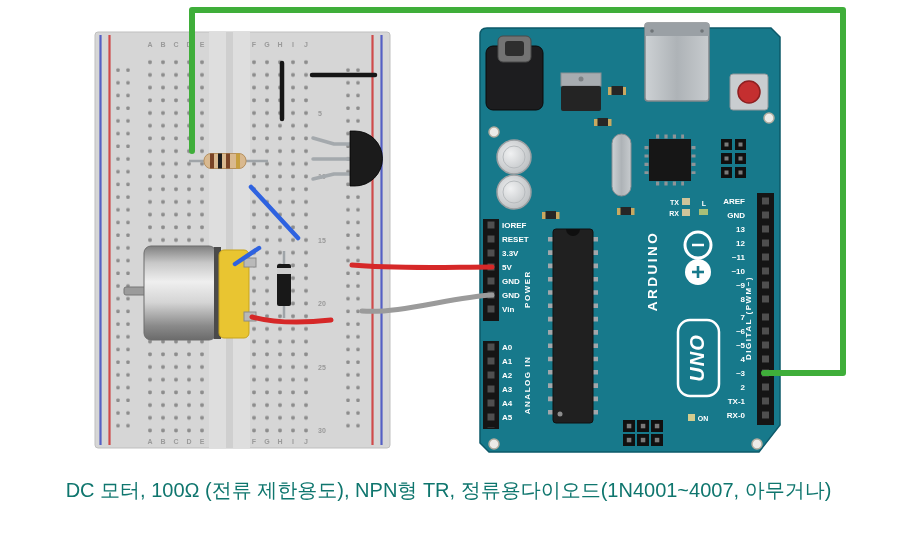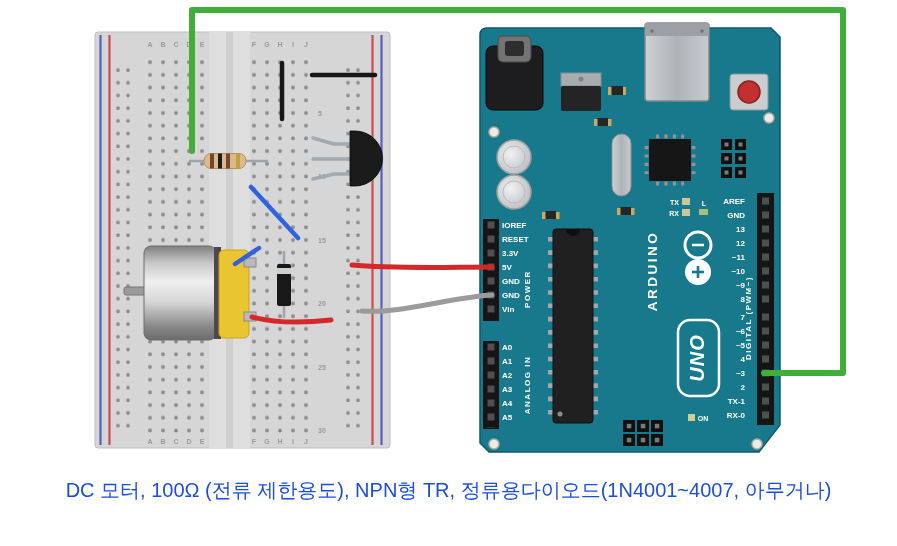--- a/index.html
+++ b/index.html
@@ -7,21 +7,21 @@
          font-family:"Liberation Sans",sans-serif;}
   .stage svg{position:absolute;left:0;top:0;}
   svg text{font-family:"Liberation Sans","DejaVu Sans",sans-serif;}
   .bb-label{font-size:7px;font-weight:700;fill:#9a9a9a;}
   .pin-label{font-size:8px;font-weight:700;fill:#ffffff;}
   .section-label{font-size:8px;font-weight:700;fill:#ffffff;letter-spacing:1.5px;}
   .tiny-label{font-size:7px;font-weight:700;fill:#ffffff;}
   .brand-label{font-size:13.5px;font-weight:700;fill:#ffffff;letter-spacing:2.5px;}
   .model-label{font-size:20px;font-weight:700;font-style:italic;fill:#ffffff;letter-spacing:1px;}
   .caption{position:absolute;left:0;top:477px;width:897px;text-align:center;
-           font-size:20px;color:#1d4ed8;font-family:"Liberation Sans","DejaVu Sans",sans-serif;}
+           font-size:20px;color:#0f766e;font-family:"Liberation Sans","DejaVu Sans",sans-serif;}
 </style>
 </head>
 <body>
 
 <div class="stage">
 <svg width="897" height="546" viewBox="0 0 897 546">
   <defs>
     <linearGradient id="gradMotor" x1="0" y1="0" x2="0" y2="1">
       <stop offset="0" stop-color="#7f7f7f"></stop>
           <stop offset="0.18" stop-color="#c8c8c8"></stop>

